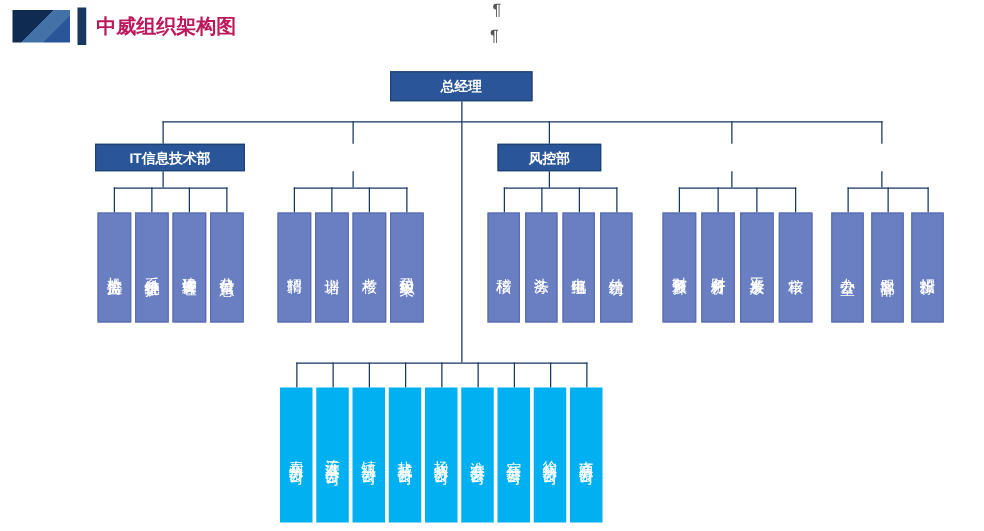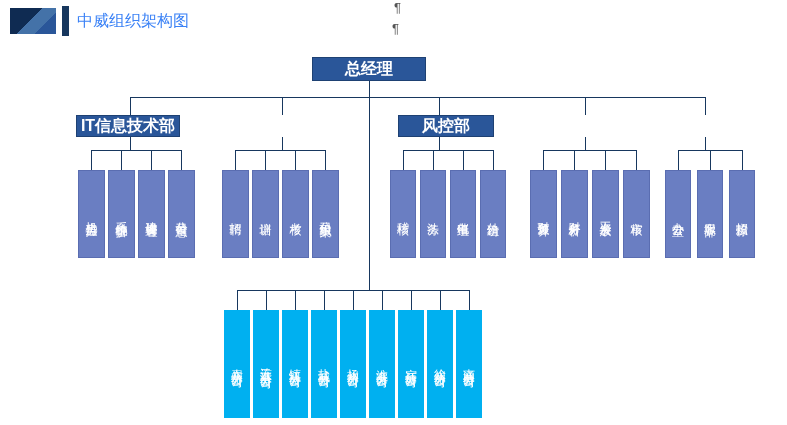--- a/index.html
+++ b/index.html
@@ -2,26 +2,26 @@
 <html><head>
 <meta charset="utf-8">
 <style>
   html,body{margin:0;padding:0;background:#fff;}
   .canvas{position:relative;width:787px;height:425px;background:#ffffff;
           font-family:"Liberation Sans",sans-serif;overflow:hidden;}
   
   .logo{position:absolute;left:10px;top:8px;width:46px;height:26px;
         background:linear-gradient(135deg,#0f2b52 45%,#4472a8 45%,#4472a8 70%,#2a5699 70%);}
   .accent-bar{position:absolute;left:62px;top:6px;width:7px;height:30px;background:#17375E;}
-  .doc-title{position:absolute;left:77px;top:11px;font-size:16px;font-weight:normal;color:#3b82f6;}
+  .doc-title{position:absolute;left:77px;top:11px;font-size:16px;font-weight:bold;color:#be185d;}
   .pilcrow{position:absolute;color:#555;font-size:13px;line-height:13px;}
   
   .node{position:absolute;display:flex;align-items:center;justify-content:center;
         color:#fff;box-sizing:border-box;text-align:center;}
-  .l1,.l2{background:#2A5699;border:1px solid #1E4173;font-weight:bold;font-size:16px;white-space:nowrap;}
+  .l1,.l2{background:#2A5699;border:1px solid #1E4173;font-weight:bold;font-size:11px;white-space:nowrap;}
   .l3{background:#6A7EC2;border:1px solid #5A6DB1;writing-mode:vertical-rl;text-orientation:upright;
       font-size:12px;letter-spacing:1px;line-height:1;}
   .l4{background:#00B0F0;writing-mode:vertical-rl;text-orientation:upright;
       font-size:12px;letter-spacing:2px;line-height:1;}
   
   .ln{position:absolute;background:#17375E;}
 </style>
 </head>
 <body>
 
@@ -81,22 +81,22 @@
   <div class="ln" style="left:295px;top:290px;width:1px;height:20px;"></div>
   <div class="ln" style="left:324px;top:290px;width:1px;height:20px;"></div>
   <div class="ln" style="left:353px;top:290px;width:1px;height:20px;"></div>
   <div class="ln" style="left:382px;top:290px;width:1px;height:20px;"></div>
   <div class="ln" style="left:411px;top:290px;width:1px;height:20px;"></div>
   <div class="ln" style="left:440px;top:290px;width:1px;height:20px;"></div>
   <div class="ln" style="left:469px;top:290px;width:1px;height:20px;"></div>
 
   <div class="node l1" style="left:312px;top:57px;width:114px;height:24px;">总经理</div>
 
-  <div class="node l2" style="left:76px;top:115px;width:104px;height:22px;">IT信息技术部</div>
-  <div class="node l2" style="left:398px;top:115px;width:96px;height:22px;">风控部</div>
+  <div class="node l2" style="left:76px;top:115px;width:120px;height:22px;">IT信息技术部</div>
+  <div class="node l2" style="left:398px;top:115px;width:83px;height:22px;">风控部</div>
 
   <div class="node l3" style="left:78px;top:170px;width:27px;height:88px;">机房监控</div>
   <div class="node l3" style="left:108px;top:170px;width:27px;height:88px;">系统维护管</div>
   <div class="node l3" style="left:138px;top:170px;width:27px;height:88px;">建设资管理</div>
   <div class="node l3" style="left:168px;top:170px;width:27px;height:88px;">分公司信息</div>
 
   <div class="node l3" style="left:222px;top:170px;width:27px;height:88px;">招聘</div>
   <div class="node l3" style="left:252px;top:170px;width:27px;height:88px;">培训</div>
   <div class="node l3" style="left:282px;top:170px;width:27px;height:88px;">考核</div>
   <div class="node l3" style="left:312px;top:170px;width:27px;height:88px;">公司组织架</div>

